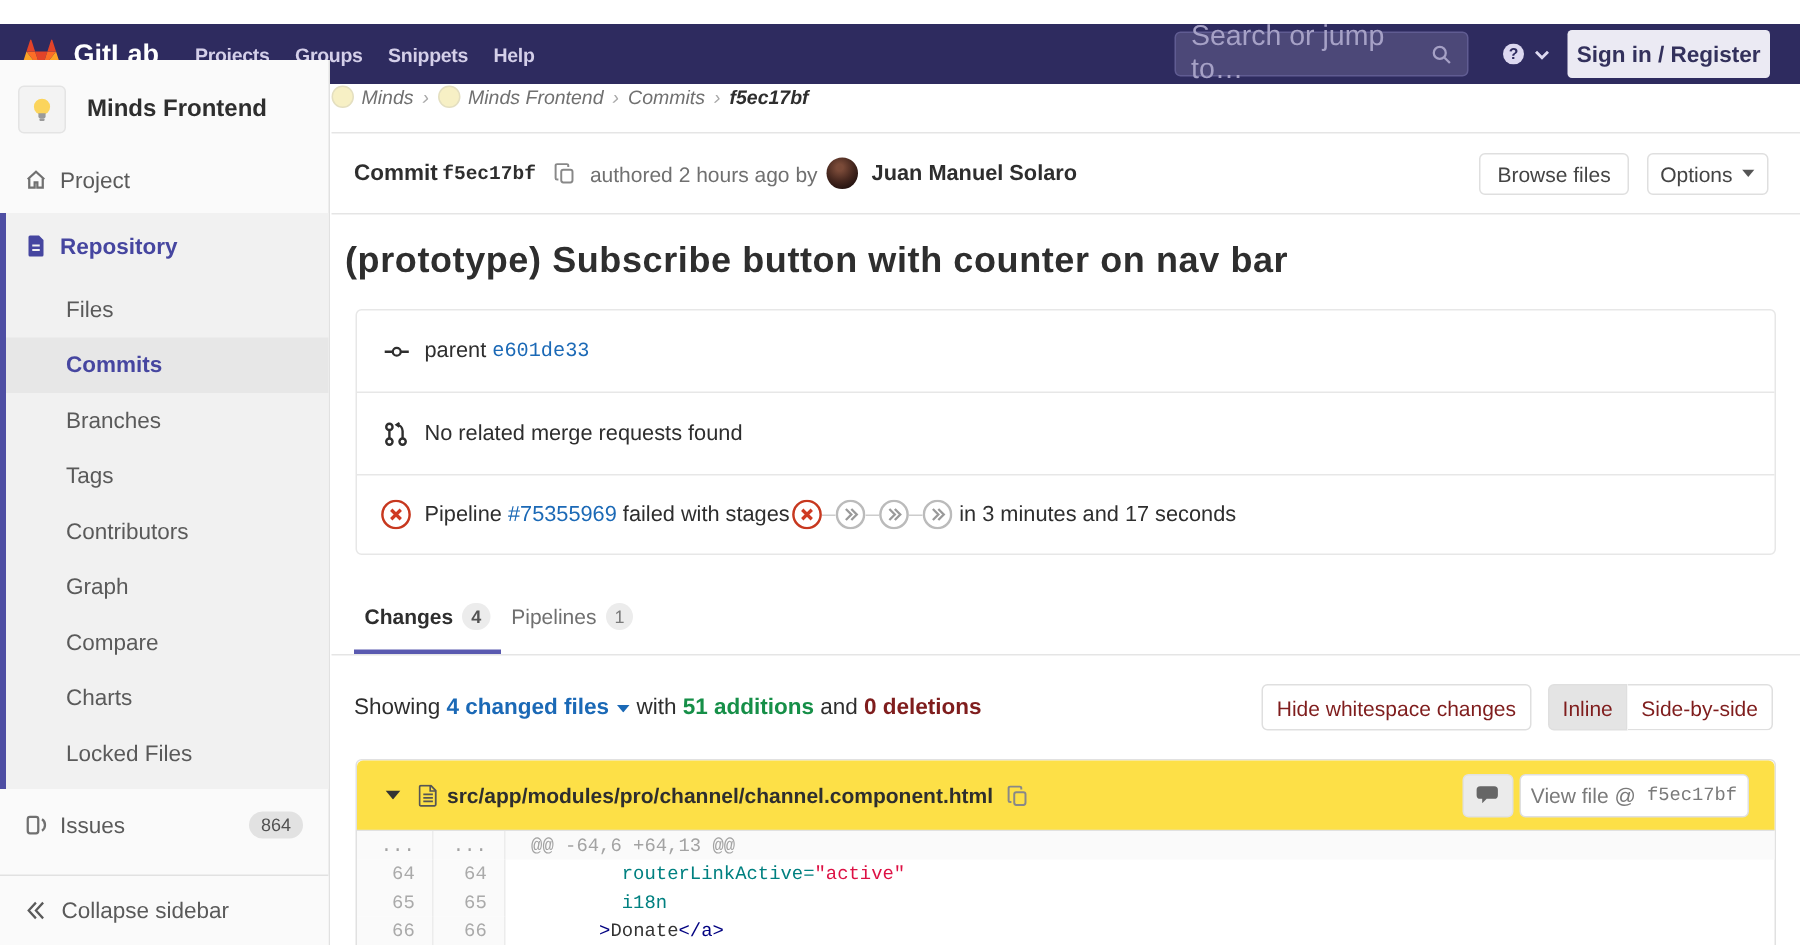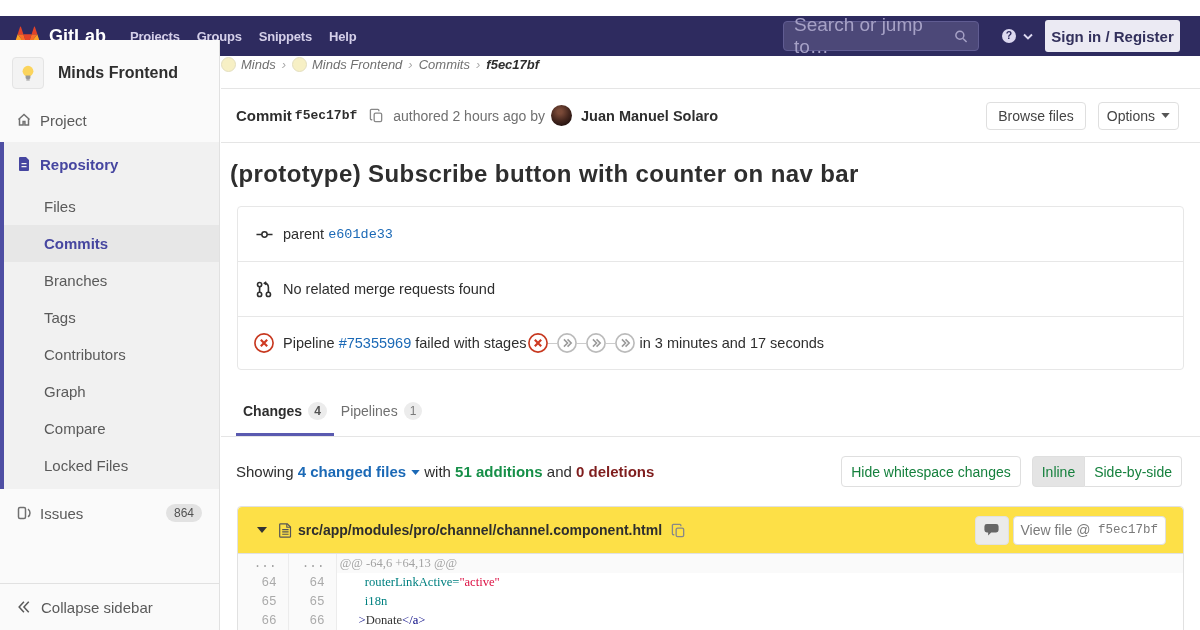--- a/index.html
+++ b/index.html
@@ -76,33 +76,33 @@
 
 .tabs { margin-top:22px; border-bottom:1px solid #e5e5e5; display:flex; padding-left:15px; }
 .tab { display:flex; align-items:center; padding:10px 7px 17px; font-size:14px; color:#707070; height:44px; }
 .tab .cnt { background:#ececec; color:#7a7a7a; font-size:12px; border-radius:9px;
   padding:2px 6px; margin-left:6px; }
 .tab.active { color:#2e2e2e; font-weight:bold; box-shadow:inset 0 -3px 0 #5a5ab0; }
 .tab.active .cnt { color:#525252; font-weight:bold; }
 
 .showing { display:flex; align-items:center; padding:0 18px 0 15px; margin-top:19px; font-size:15px; height:31px; }
 .btn32 { height:31px; display:flex; align-items:center; padding:0 9px; background:#fff;
-  border:1px solid #dfdfdf; border-radius:4px; font-size:14px; color:#15803d; }
+  border:1px solid #dfdfdf; border-radius:4px; font-size:14px; color:#7f1d1d; }
 
 .diff { margin:19px 16px 0; border:1px solid #e1e1e1; border-radius:4px 4px 0 0; }
 .diff-head { height:47px; background:#fde047; border-bottom:1px solid #e1e1e1;
   display:flex; align-items:center; padding:0 17px 0 19px; border-radius:4px 4px 0 0; }
 .diff-path { font-weight:bold; font-size:14px; color:#2e2e2e; margin:0 9px 0 6px; }
 .diff-table { width:100%; border-collapse:collapse; font-family:"Liberation Mono",monospace;
   font-size:12.6px; }
 .diff-table td { height:19px; padding:0; white-space:pre; }
 td.ln { width:50px; background:#fafafa; color:#aaa; text-align:right;
   padding-right:11px; border-right:1px solid #ececec; }
 td.ln2 { width:48px; }
-td.code { color:#333;font-family:Liberation Serif, serif; }
+td.code { padding-left:10px; color:#333; }
 tr.match td { background:#fafafa; color:#a3a3a3; }
 .na { color:#008080; } .s { color:#dd1144; } .nt { color:#000080; }
 </style>
 </head>
 <body>
 
 <div class="navbar">
   <div class="logo-wrap">
     <svg width="25" height="24" viewBox="0 0 36 36">
       <path fill="#e24329" d="M18 34.38 24.16 15.4H11.84Z"></path>
@@ -167,20 +167,21 @@
       <span class="lbl">Repository</span>
     </div>
     <ul class="sub">
       <li>Files</li>
       <li class="active">Commits</li>
       <li>Branches</li>
       <li>Tags</li>
       <li>Contributors</li>
       <li>Graph</li>
       <li>Compare</li>
+      <li>Charts</li>
       <li>Locked Files</li>
     </ul>
   </div>
   <ul class="snav">
     <li class="snav-item issues-row">
       <svg class="ic" viewBox="0 0 16 16" fill="none" stroke="#707070" stroke-width="1.5">
         <rect x="2.5" y="2.5" width="7" height="11" rx="1.5"></rect>
         <path d="M12 4.2c1.2.8 2 2.2 2 3.8s-.8 3-2 3.8"></path>
       </svg>
       Issues <span class="badge-pill">864</span></li>

